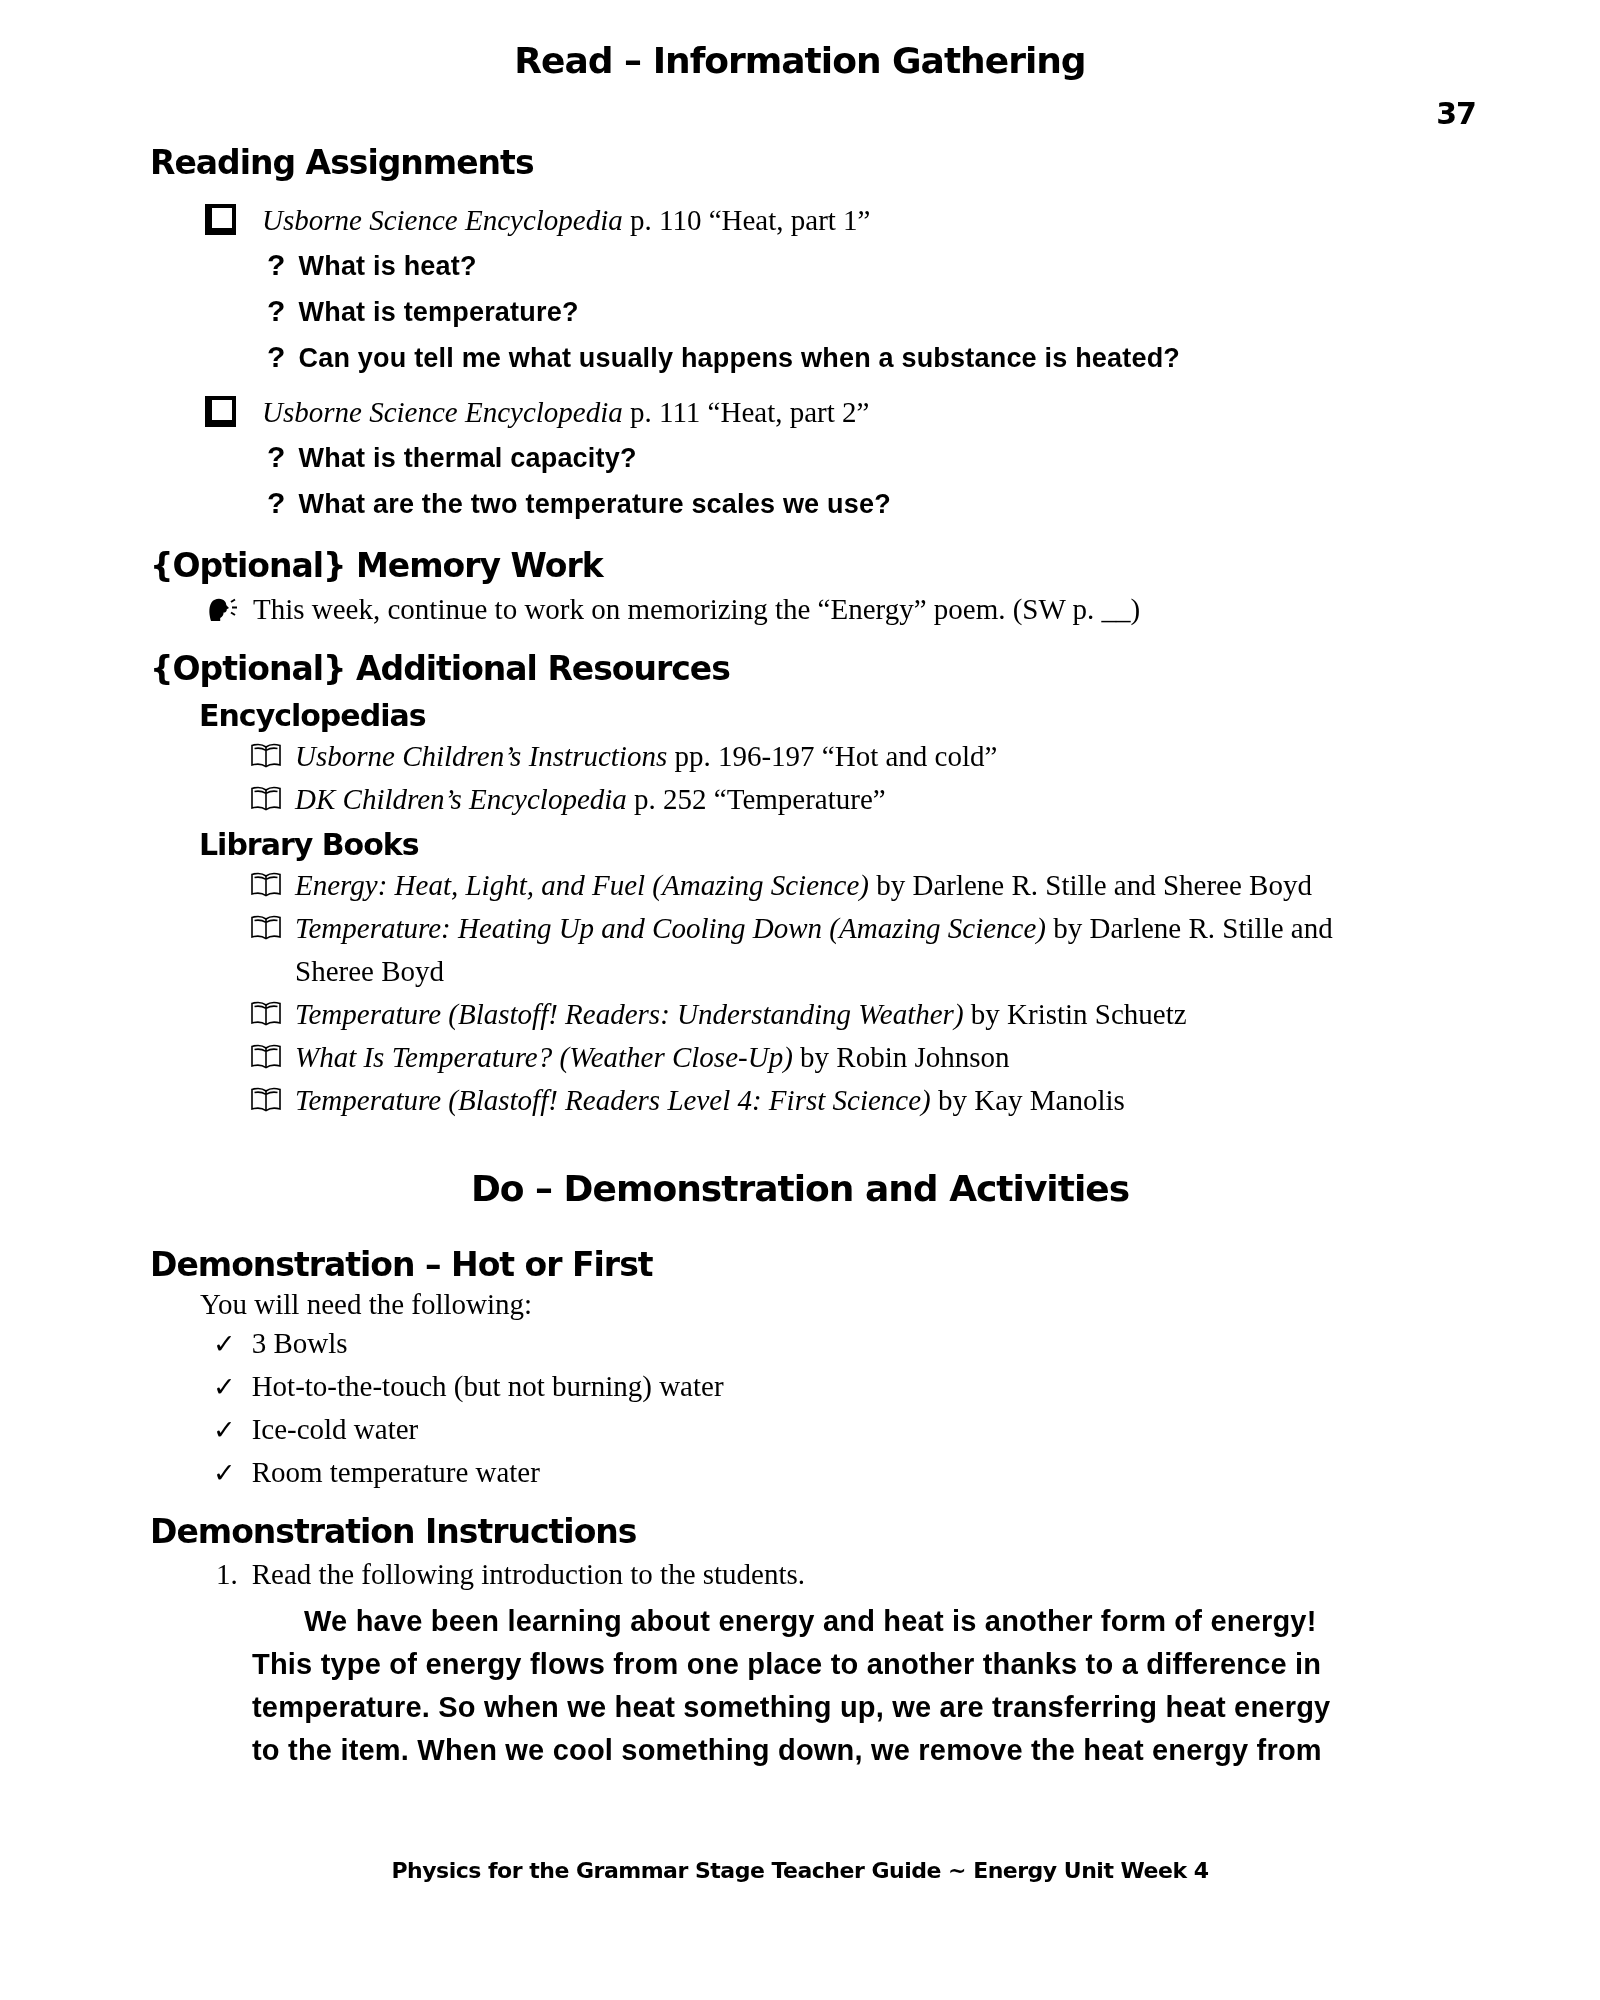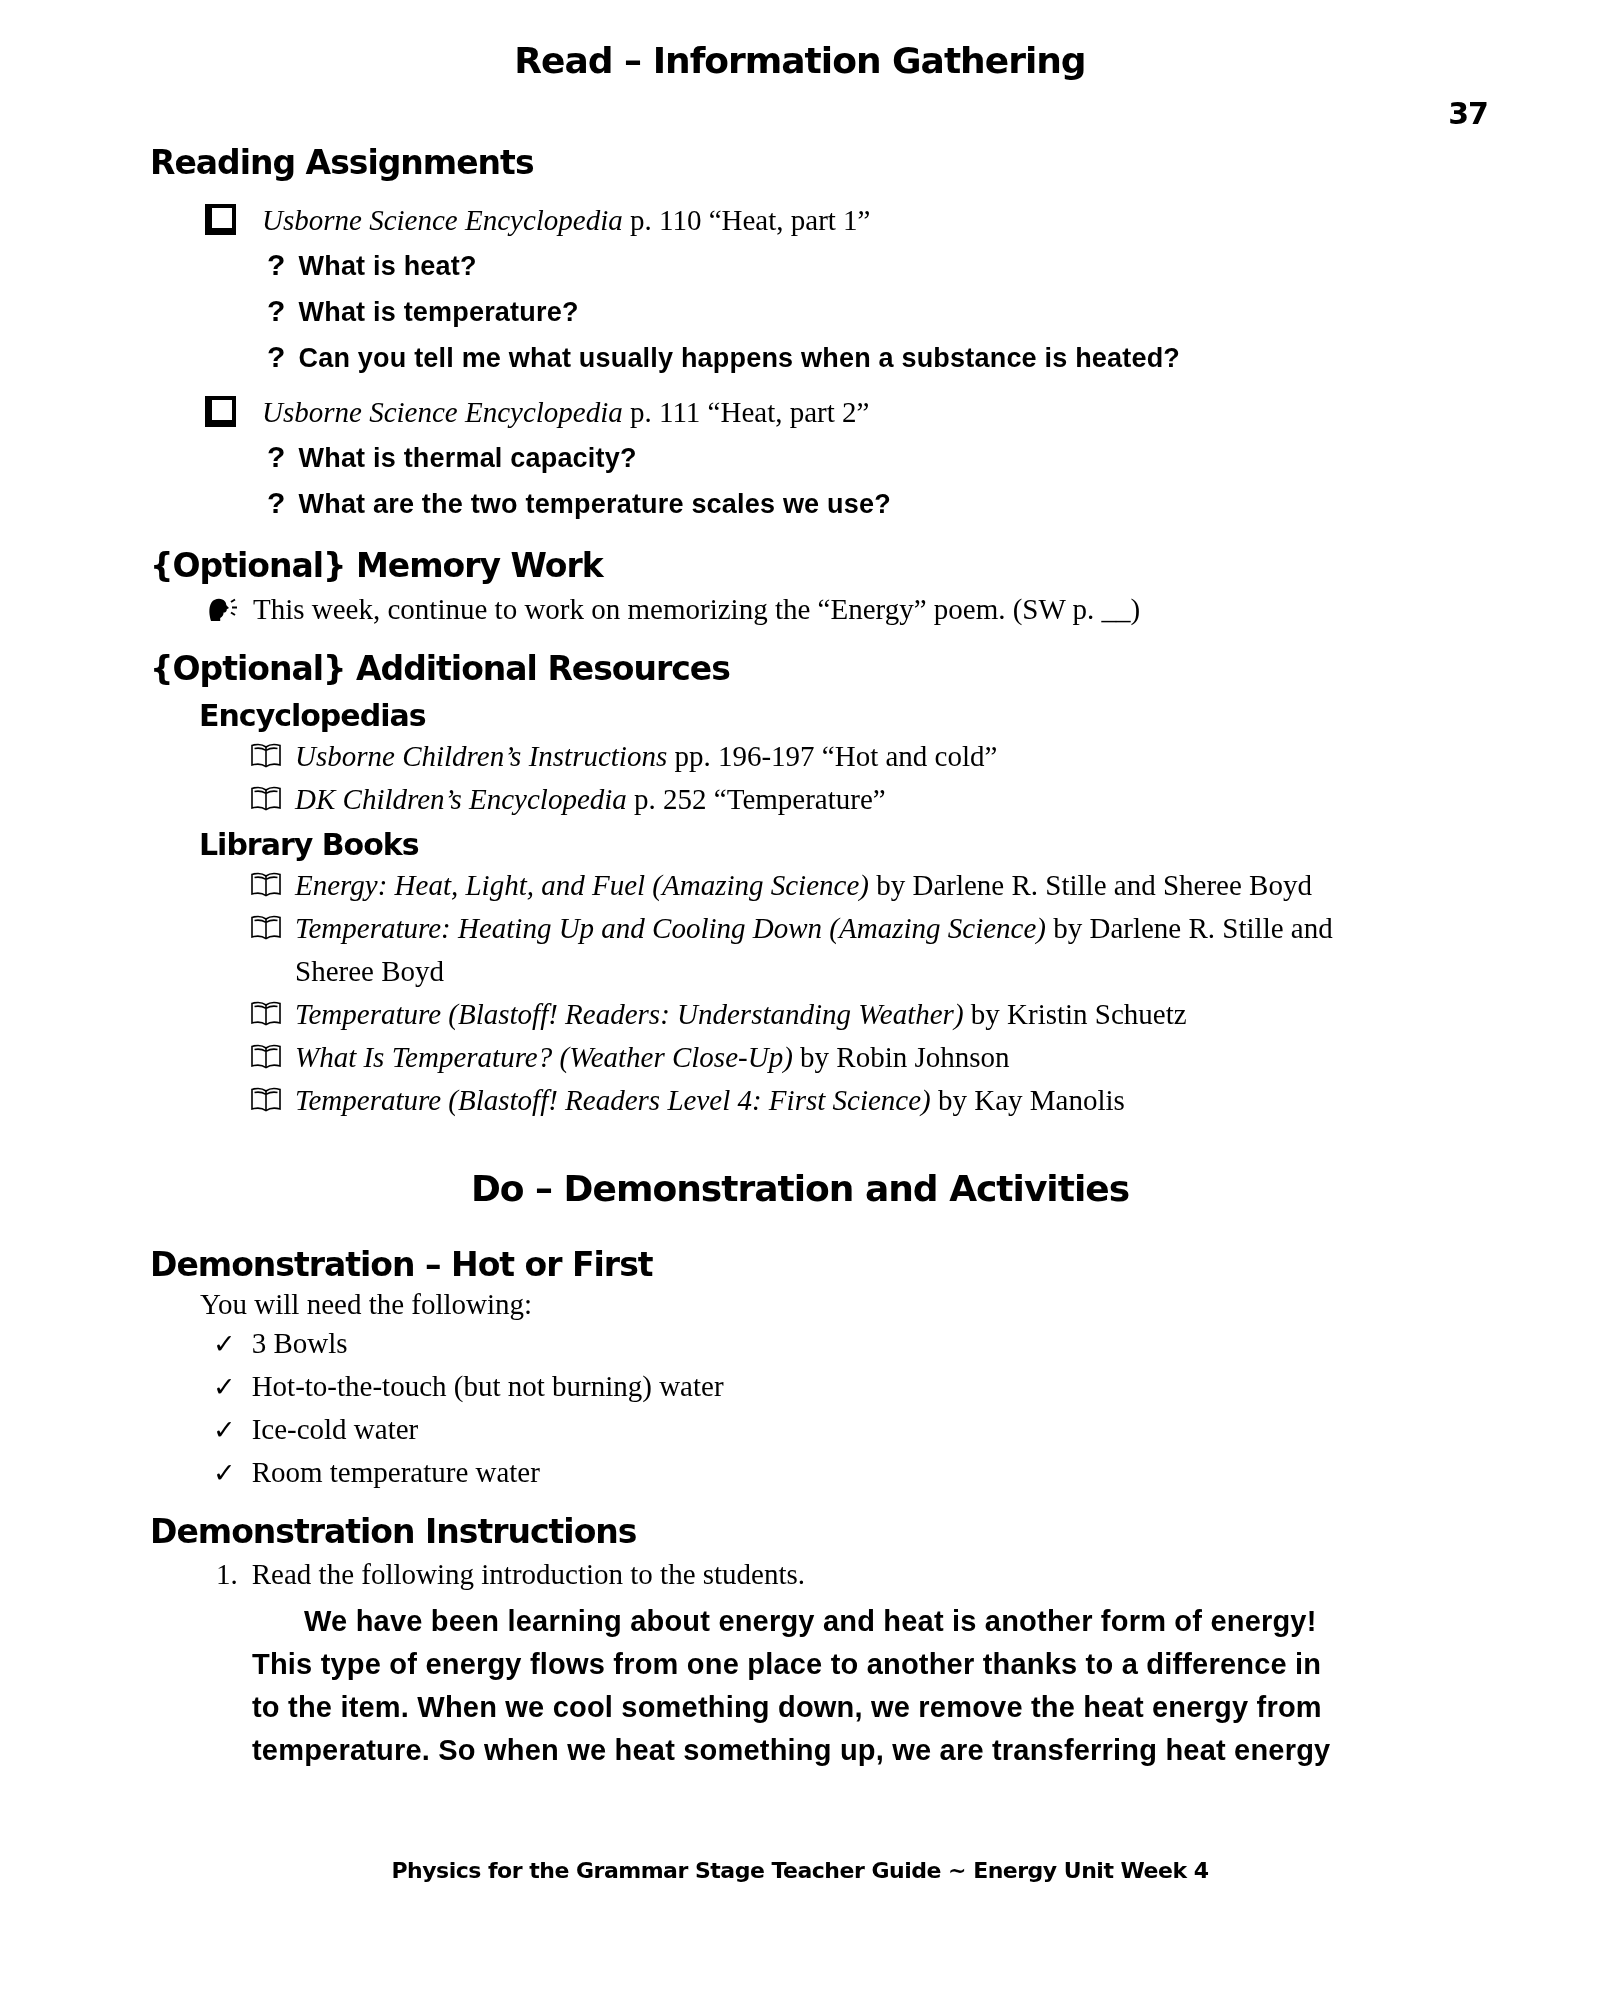--- a/index.html
+++ b/index.html
@@ -4,21 +4,21 @@
 <style>
   html,body { margin:0; padding:0; background:#ffffff; }
   .page {
     position:relative; width:1600px; height:2000px;
     background:#ffffff; color:#000; overflow:hidden;
   }
   .f-display { font-family:"DejaVu Sans", sans-serif; font-weight:700; letter-spacing:-1px; }
   .f-serif   { font-family:"Liberation Serif", serif; font-weight:400; }
   .f-geo     { font-family:"Liberation Sans", sans-serif; font-weight:700; letter-spacing:0.2px; }
 
-  .page-number { position:absolute; top:96px; right:112px; font-size:30px; }
+  .page-number { position:absolute; top:96px; right:124px; font-size:30px; }
 
   h1,h2,h3 { margin:0; }
   .h1 { font-size:36px; text-align:center; }
   .h1.read { margin-top:40px; }
   .h1.do   { margin-top:46px; }
   .h2 { font-size:33px; margin-left:150px; }
   .h3 { font-size:30px; margin-left:199px; }
 
   
   .assign-row { display:flex; align-items:flex-start; margin-left:205px; gap:26px; min-height:44px; }
@@ -204,19 +204,19 @@
 
   <h2 class="h2 f-display sp-instr-h2">Demonstration Instructions</h2>
   <div class="step-row mt-b">
     <span class="step-num f-serif">1.</span>
     <span class="step-text f-serif">Read the following introduction to the students.</span>
   </div>
 
   <div class="script f-geo">
     <div class="script-line first">We have been learning about energy and heat is another form of energy!</div>
     <div class="script-line">This type of energy flows from one place to another thanks to a difference in</div>
+    <div class="script-line">temperature. So when we heat something up, we are transferring heat energy</div>
     <div class="script-line">to the item. When we cool something down, we remove the heat energy from</div>
-    <div class="script-line">temperature. So when we heat something up, we are transferring heat energy</div>
   </div>
 
   <div class="footer f-display">Physics for the Grammar Stage Teacher Guide ~ Energy Unit Week 4</div>
 
 </div>
 
 </body></html>

